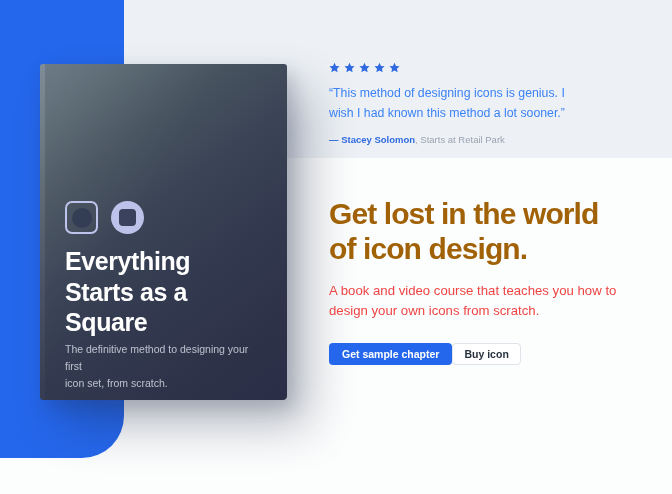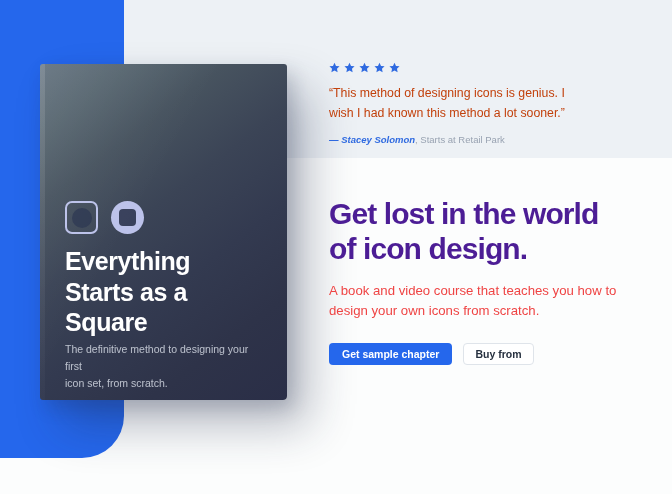--- a/index.html
+++ b/index.html
@@ -165,67 +165,65 @@
     display: flex;
     gap: 4px;
     margin-bottom: 11px;
   }
   .star {
     width: 11px;
     height: 11px;
     display: block;
   }
   .quote {
-    color: #c2410c;
+    color: #3b82f6;
     font-size: 12.3px;
     line-height: 1.62;
     margin: 0 0 9px 0;
     width: 238px;
   }
   .attribution {
     font-size: 9.5px;
     line-height: 1.4;
   }
   .attribution .author {
     color: #2f6ae0;
     font-weight: bold;
-    font-style: italic;
   }
   .attribution .role {
     color: #99a3b2;
   }
 
   
   .hero {
     position: absolute;
     left: 329px;
     top: 197px;
     width: 320px;
   }
   .hero-headline {
-    color: #4c1d95;
+    color: #a16207;
     font-size: 30px;
     line-height: 1.16;
     font-weight: bold;
     letter-spacing: -0.9px;
     margin: 0 0 14px 0;
     white-space: pre-line;
   }
   .hero-sub {
     color: #ef4444;
     font-size: 13.2px;
     line-height: 1.55;
     margin: 0 0 21px 0;
     width: 300px;
     white-space: pre-line;
   }
 
   .hero-actions {
     display: flex;
-    gap: 11px;
     align-items: center;
   }
   .btn {
     font-family: "Liberation Sans", sans-serif;
     font-size: 10.5px;
     border-radius: 4px;
     cursor: pointer;
     box-sizing: border-box;
     display: inline-flex;
     align-items: center;
@@ -305,17 +303,17 @@
   </div>
 
   <div class="hero">
     <h1 class="hero-headline">Get lost in the world
 of icon design.</h1>
     <p class="hero-sub">A book and video course that teaches you how to
 design your own icons from scratch.</p>
 
     <div class="hero-actions">
       <button class="btn btn-primary">Get sample chapter</button>
-      <button class="btn btn-secondary">Buy from</button>
+      <button class="btn btn-secondary">Buy icon</button>
     </div>
   </div>
 
 </div>
 
 </body></html>

